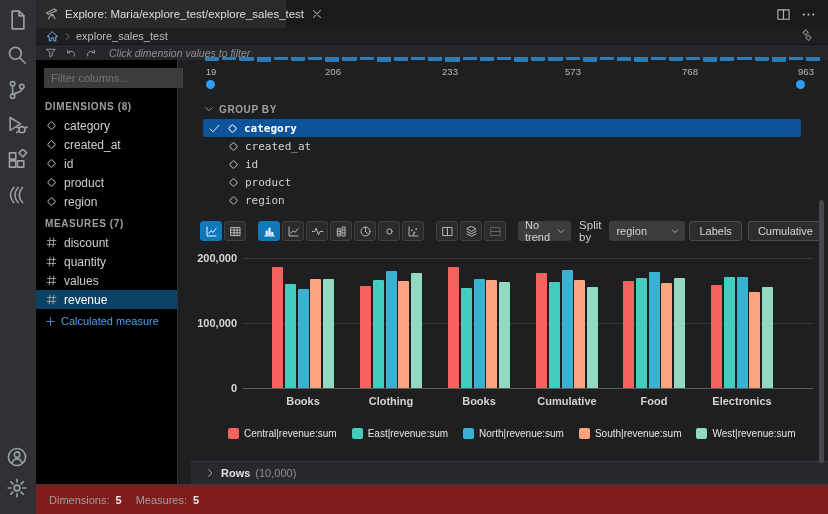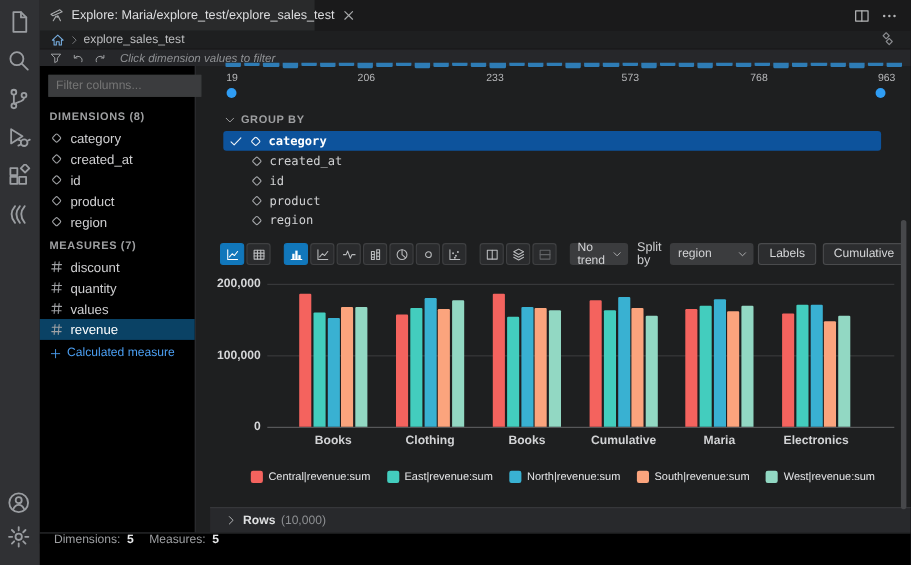--- a/index.html
+++ b/index.html
@@ -119,22 +119,22 @@
   .lg-text { font-size:10px; color:#e6e7e9; white-space:nowrap; }
 
   
   .rows-section { position:absolute; left:191px; top:461px; right:0; height:23px; background:#28292c;
     border-top:1px solid #393a3c; display:flex; align-items:center; gap:5px; padding-left:13px; cursor:pointer; }
   .rows-section .icon { width:12px; height:12px; color:#b5b6b8; }
   .rows-label { font-size:11px; font-weight:700; color:#dfe0e2; }
   .rows-count { font-size:11px; color:#8d8f92; }
 
   
-  .statusbar { position:absolute; left:36px; top:484px; right:0; bottom:0; background:#000000;
-    border-top:1px solid #333437; display:flex; align-items:flex-start; gap:6px; padding-left:13px; }
+  .statusbar { position:absolute; left:36px; top:484px; right:0; bottom:0; background:#7f1d1d;
+    border-top:1px solid #333437; display:flex; align-items:center; gap:6px; padding-left:13px; }
   .st-label { font-size:11px; color:#9d9fa2; }
   .st-val { font-size:11px; font-weight:700; color:#e8e9eb; margin-right:8px; }
 
   .scroll-thumb { position:absolute; left:819px; top:200px; width:5px; height:263px;
     background:#47484b; border-radius:3px; cursor:grab; }
 </style>
 </head>
 <body>
 
 <div id="app">
@@ -629,21 +629,21 @@
       <div class="bar" style="left: 357.7px; top: 34px; height: 106px; background: rgb(67, 205, 190);"></div>
       <div class="bar" style="left: 370.5px; top: 22px; height: 118px; background: rgb(57, 177, 210);"></div>
       <div class="bar" style="left: 383.3px; top: 32px; height: 108px; background: rgb(251, 164, 125);"></div>
       <div class="bar" style="left: 396.1px; top: 39px; height: 101px; background: rgb(146, 216, 195);"></div>
       <div class="xlabel" style="left: 376px; top: 147px;">Cumulative</div>
       <div class="bar" style="left: 431.9px; top: 33px; height: 107px; background: rgb(244, 99, 94);"></div>
       <div class="bar" style="left: 444.7px; top: 30px; height: 110px; background: rgb(67, 205, 190);"></div>
       <div class="bar" style="left: 457.5px; top: 24px; height: 116px; background: rgb(57, 177, 210);"></div>
       <div class="bar" style="left: 470.3px; top: 35px; height: 105px; background: rgb(251, 164, 125);"></div>
       <div class="bar" style="left: 483.1px; top: 30px; height: 110px; background: rgb(146, 216, 195);"></div>
-      <div class="xlabel" style="left: 463px; top: 147px;">Maria</div>
+      <div class="xlabel" style="left: 463px; top: 147px;">Food</div>
       <div class="bar" style="left: 519.9px; top: 37px; height: 103px; background: rgb(244, 99, 94);"></div>
       <div class="bar" style="left: 532.7px; top: 29px; height: 111px; background: rgb(67, 205, 190);"></div>
       <div class="bar" style="left: 545.5px; top: 29px; height: 111px; background: rgb(57, 177, 210);"></div>
       <div class="bar" style="left: 558.3px; top: 44px; height: 96px; background: rgb(251, 164, 125);"></div>
       <div class="bar" style="left: 571.1px; top: 39px; height: 101px; background: rgb(146, 216, 195);"></div>
       <div class="xlabel" style="left: 551px; top: 147px;">Electronics</div>
     </div>
   <div class="legend" id="legend">
       <div class="lg-item">
         <span class="lg-swatch" style="background: rgb(244, 99, 94);"></span>

